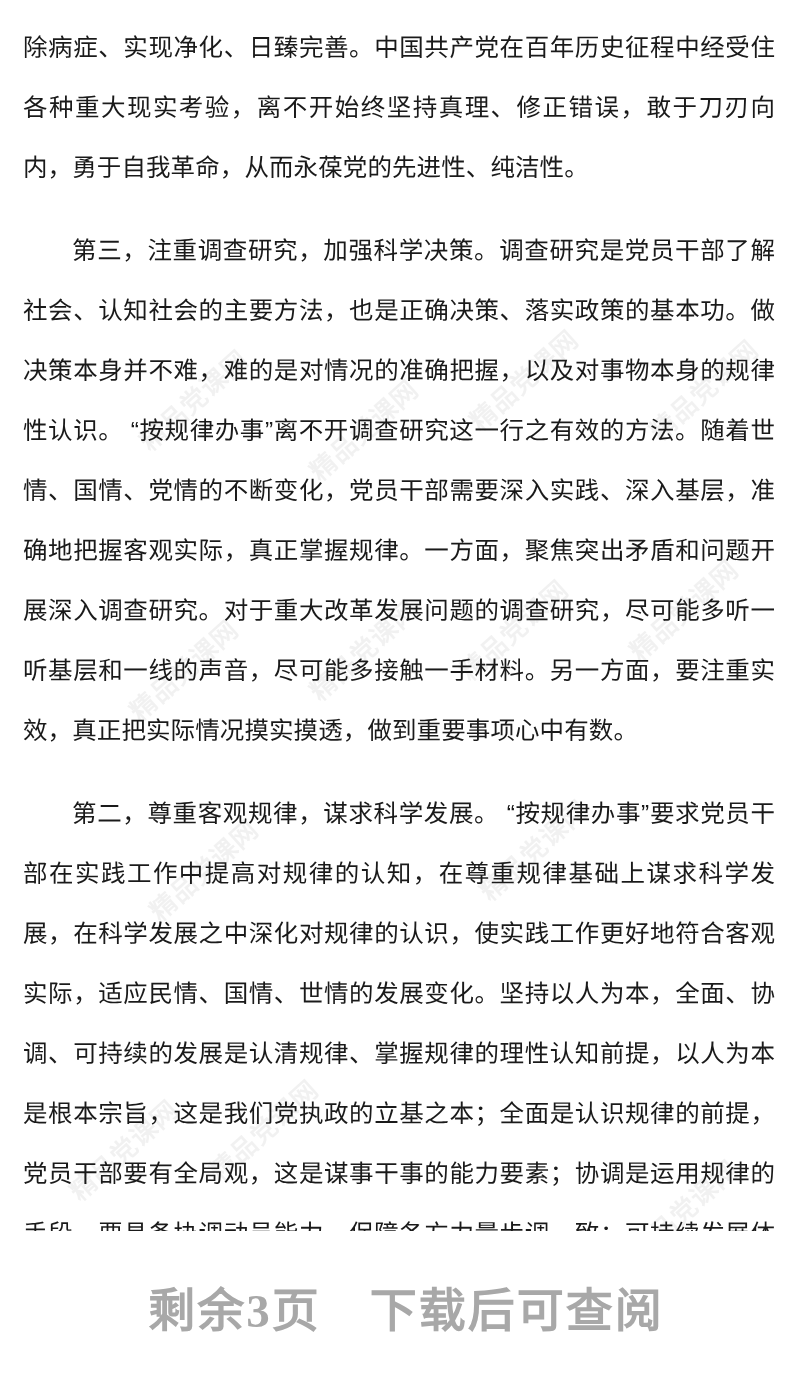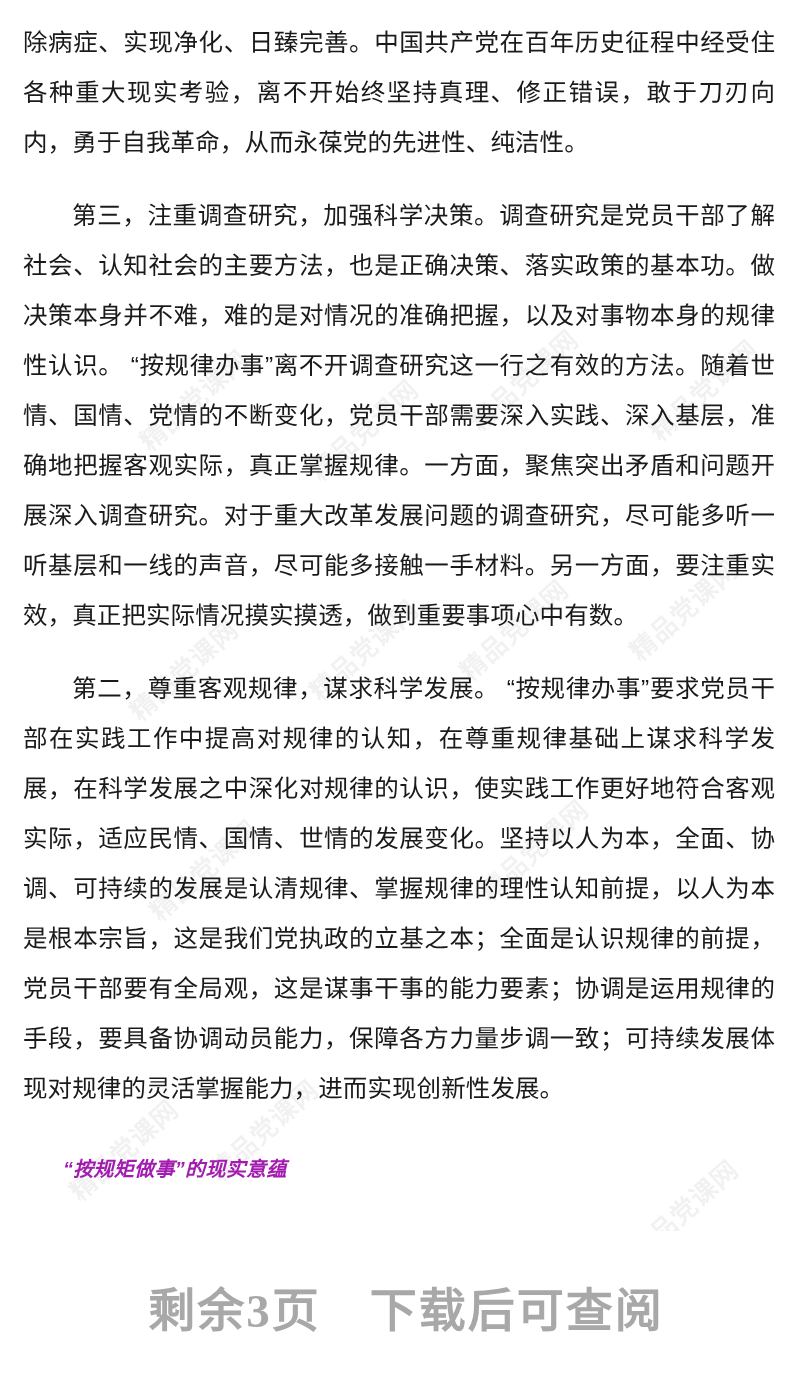--- a/index.html
+++ b/index.html
@@ -43,21 +43,21 @@
   .doc-body {
     position: relative;
     z-index: 2;
     padding: 18px 25px 0 23px;
     box-sizing: border-box;
   }
 
   p.para {
     margin: 0 0 0 0;
     font-size: 24.5px;
-    line-height: 50px;
+    line-height: 60px;
     color: #1a1a1a;
     text-align: justify;
     text-justify: inter-ideograph;
     letter-spacing: 0.1px;
     font-weight: 400;
   }
   p.para.indent {
     text-indent: 2em;
   }
   p.para + p.para {

